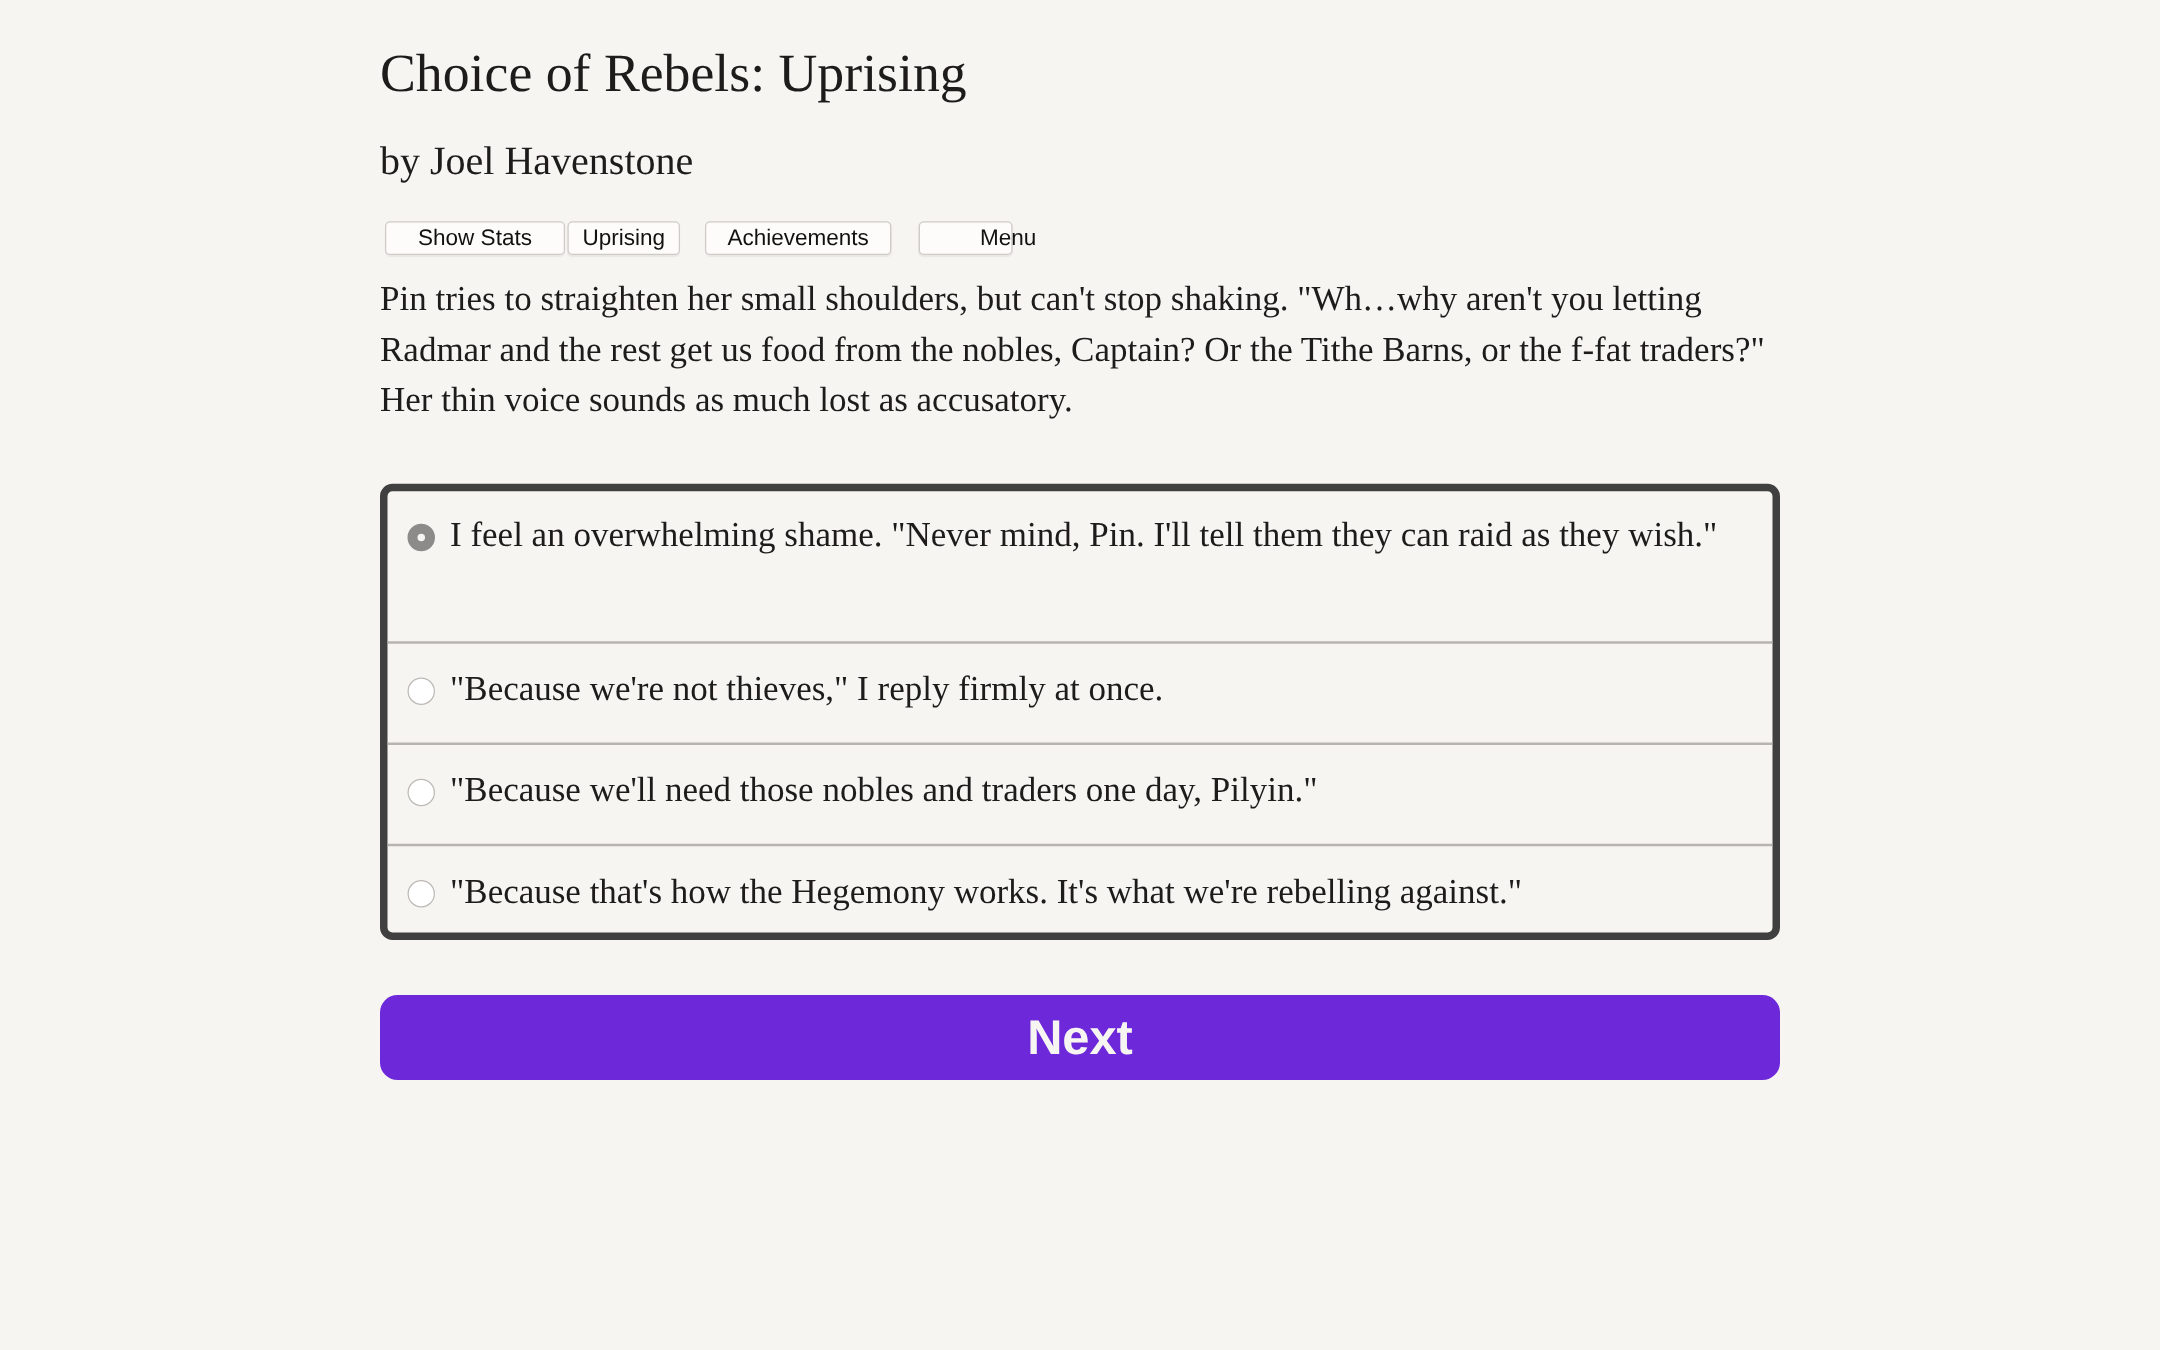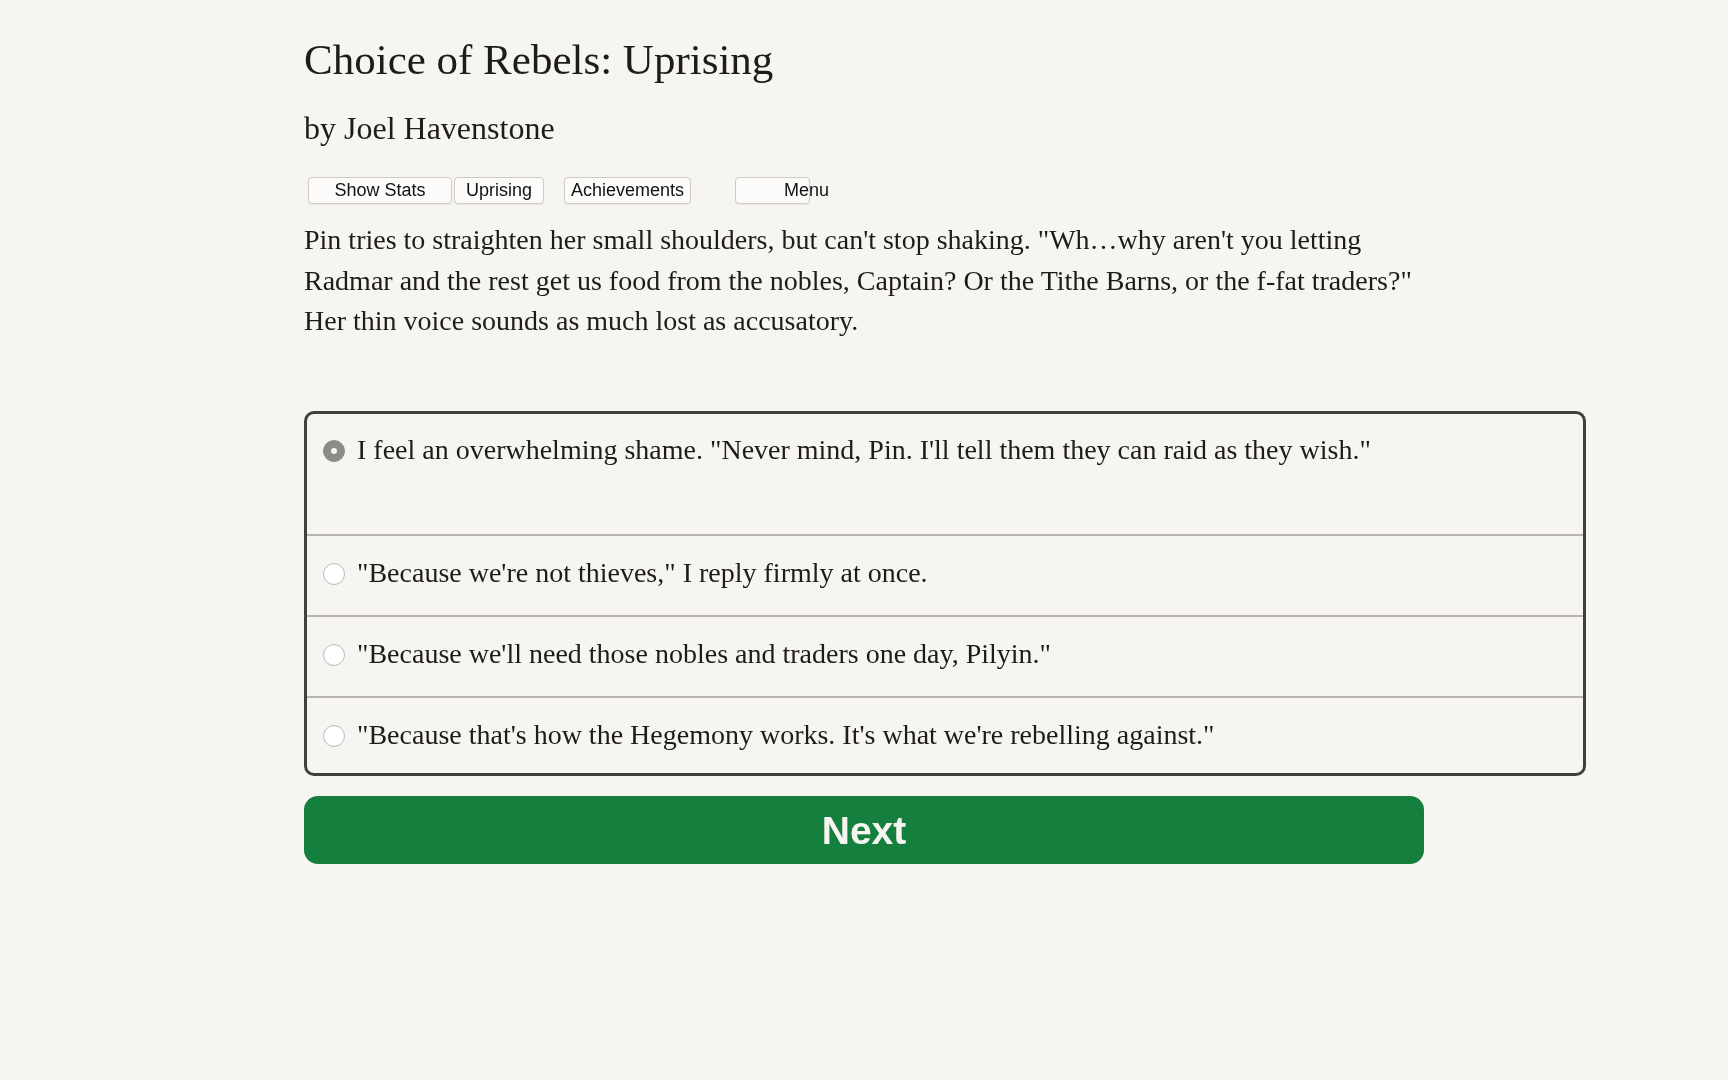--- a/index.html
+++ b/index.html
@@ -18,57 +18,57 @@
     border:1px solid #cfccc8; border-radius:4px; background:#fdfcfb;
     font-family:"Liberation Sans","DejaVu Sans",sans-serif; font-size:18px;
     line-height:25px; text-align:center; color:#111; cursor:pointer;
     box-shadow:0 1px 1px rgba(0,0,0,0.06);
   }
   .para {
     position:absolute; top:220px; left:0; width:1125px;
     font-size:28px; line-height:40.5px;
   }
   .choices {
-    position:absolute; top:387px; left:0; width:1282px; height:365px;
-    box-sizing:border-box; border:3px solid #404040; border-radius:10px;
-    background:#f7f5f2; overflow:hidden;margin-top:24px;
+    position:absolute; top:387px; left:0; width:1120px; height:365px;
+    box-sizing:border-box; border:6px solid #404040; border-radius:10px;
+    background:#f7f5f2; overflow:hidden;
   }
   .choice { position:absolute; left:0; width:100%; box-sizing:border-box; cursor:pointer; }
   .choice + .choice, .choice.d { border-top:2px solid #b8b5b1; }
   .choice .txt {
     position:absolute; left:14px; right:30px; font-size:28px; line-height:40.5px;
     text-indent:36px;
   }
   .radio {
     position:absolute; left:16px; width:22px; height:22px; box-sizing:border-box;
     border:1.5px solid #bdbab6; border-radius:50%; background:#fff;
   }
   .radio.sel { background:#8d8b89; border-color:#8d8b89; }
   .radio.sel::after {
     content:""; position:absolute; left:6.5px; top:6.5px; width:6px; height:6px;
     border-radius:50%; background:#f7f5f2;
   }
   .next {
     position:absolute; top:796px; left:0; width:1120px; height:68px;
-    background:#15803d; border-radius:14px; border:none;
+    background:#6d28d9; border-radius:14px; border:none;
     color:#f7f5f2; font-family:"Liberation Sans","DejaVu Sans",sans-serif;
     font-weight:bold; font-size:39px; line-height:68px; text-align:center; cursor:pointer;
   }
 </style>
 </head>
 <body>
 
 <div class="container">
   <div class="title">Choice of Rebels: Uprising</div>
   <div class="author">by Joel Havenstone</div>
 
   <div class="btnbar">
     <div class="tbtn" style="left:0;width:144px;">Show Stats</div>
     <div class="tbtn" style="left:146px;width:90px;">Uprising</div>
-    <div class="tbtn" style="left:256px;width:127px;">Achievements</div>
+    <div class="tbtn" style="left:256px;width:149px;">Achievements</div>
     <div class="tbtn" style="left:427px;width:75px;padding-left:48px;">Menu</div>
   </div>
 
   <div class="para">Pin tries to straighten her small shoulders, but can't stop shaking. "Wh…why aren't you letting Radmar and the rest get us food from the nobles, Captain? Or the Tithe Barns, or the f-fat traders?" Her thin voice sounds as much lost as accusatory.</div>
 
   <div class="choices">
     <div class="choice" style="top:0;height:120px;">
       <span class="radio sel" style="top:26px;"></span>
       <div class="txt" style="top:16px;">I feel an overwhelming shame. "Never mind, Pin. I'll tell them they can raid as they wish."</div>
     </div>

